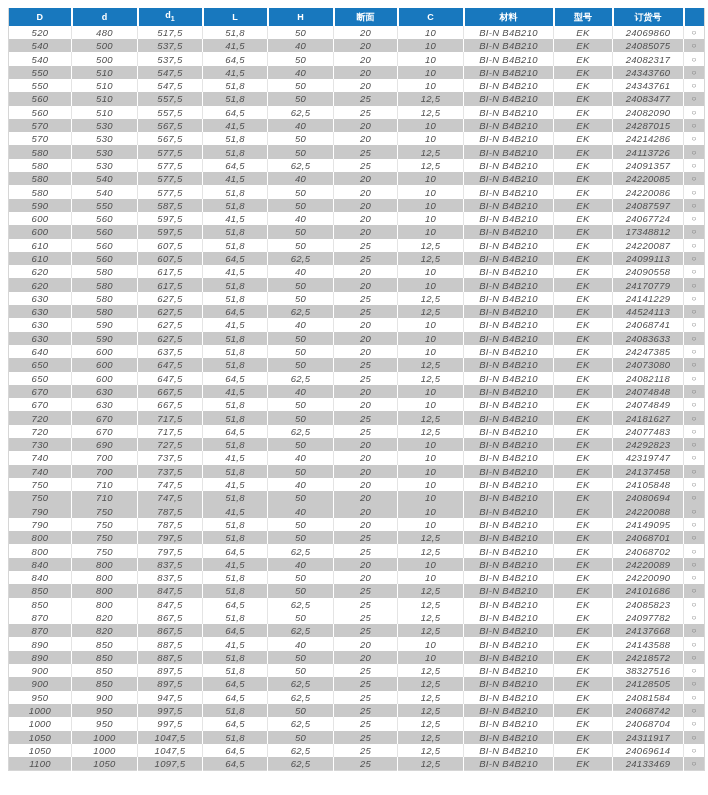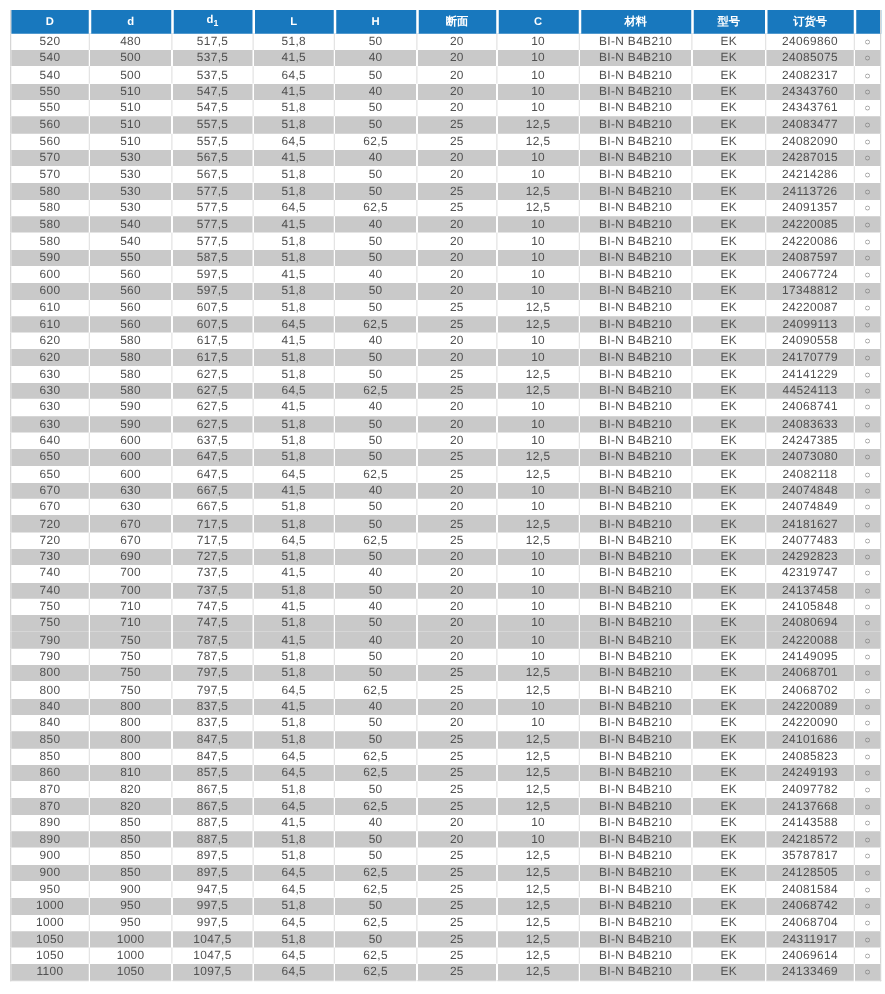--- a/index.html
+++ b/index.html
@@ -24,21 +24,21 @@
     font-size: 9px;
     font-weight: bold;
     text-align: center;
     vertical-align: middle;
     padding: 0;
     line-height: 14px;
     border-right: 2px solid #ffffff;
   }
   th:last-child { border-right: 0; }
   th sub { font-size: 7px; }
-  tbody tr { height: 13.3px; }
+  tbody tr { height: 13.3px; font-style: italic; }
   td {
     font-size: 9.5px;
     color: var(--text-color, #505050);
     text-align: center;
     vertical-align: middle;
     padding: 0;
     line-height: 13px;
     letter-spacing: 0.3px;
     white-space: nowrap;
     overflow: hidden;
@@ -647,33 +647,20 @@
           <td>847,5</td>
           <td>64,5</td>
           <td>62,5</td>
           <td>25</td>
           <td>12,5</td>
           <td>BI-N B4B210</td>
           <td>EK</td>
           <td>24085823</td>
           <td class="avail">○</td>
         </tr>
-        <tr class="alt">
-          <td>860</td>
-          <td>810</td>
-          <td>857,5</td>
-          <td>64,5</td>
-          <td>62,5</td>
-          <td>25</td>
-          <td>12,5</td>
-          <td>BI-N B4B210</td>
-          <td>EK</td>
-          <td>24249193</td>
-          <td class="avail">○</td>
-        </tr>
         <tr>
           <td>870</td>
           <td>820</td>
           <td>867,5</td>
           <td>51,8</td>
           <td>50</td>
           <td>25</td>
           <td>12,5</td>
           <td>BI-N B4B210</td>
           <td>EK</td>
@@ -722,21 +709,21 @@
         <tr>
           <td>900</td>
           <td>850</td>
           <td>897,5</td>
           <td>51,8</td>
           <td>50</td>
           <td>25</td>
           <td>12,5</td>
           <td>BI-N B4B210</td>
           <td>EK</td>
-          <td>35787817</td>
+          <td>38327516</td>
           <td class="avail">○</td>
         </tr>
         <tr class="alt">
           <td>900</td>
           <td>850</td>
           <td>897,5</td>
           <td>64,5</td>
           <td>62,5</td>
           <td>25</td>
           <td>12,5</td>

